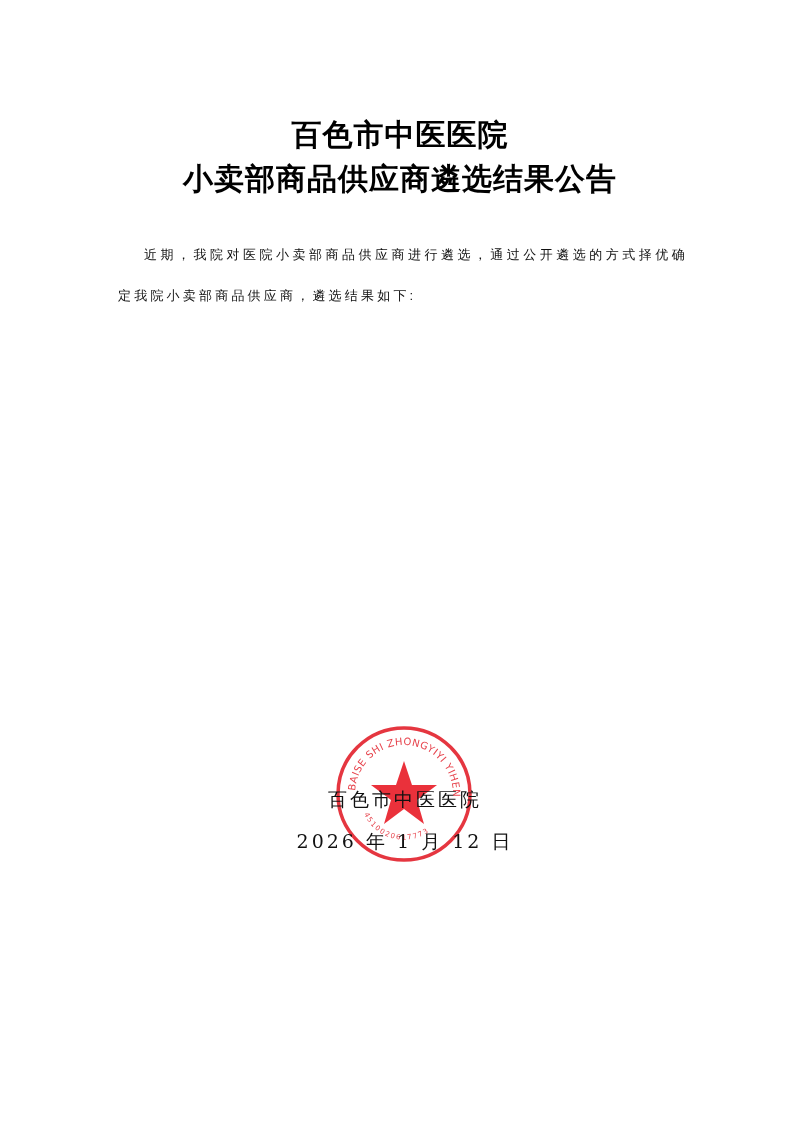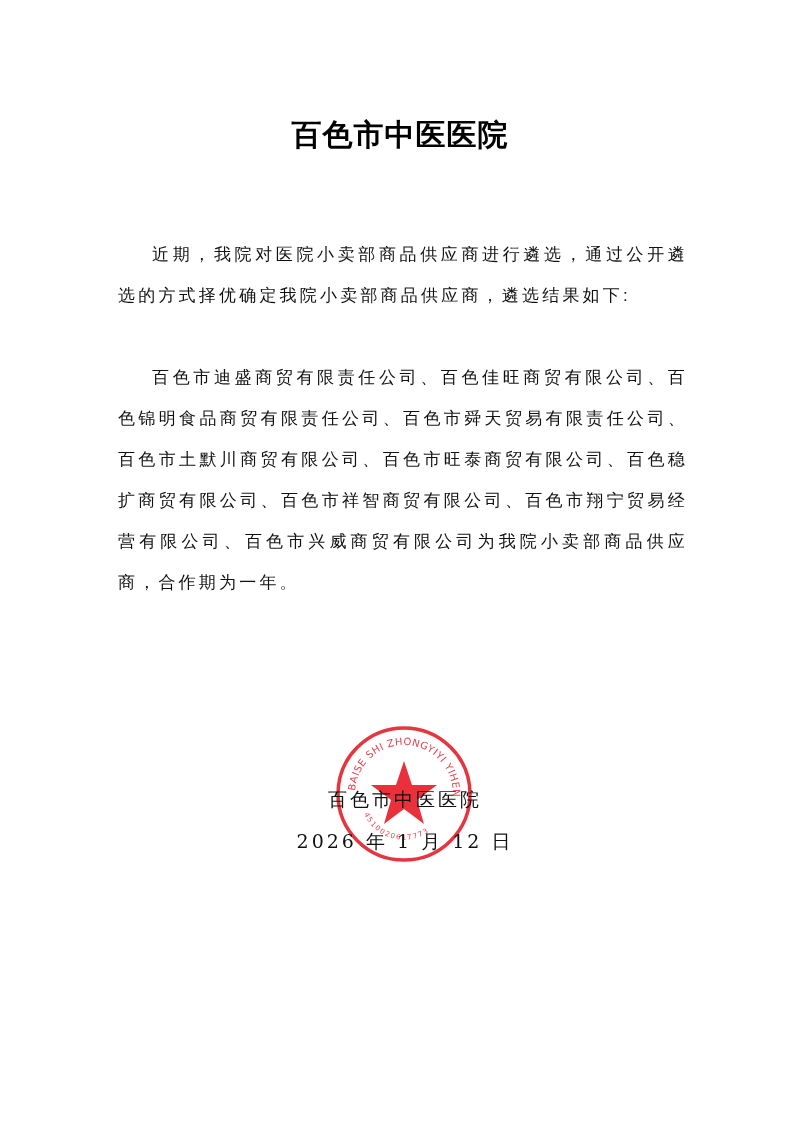--- a/index.html
+++ b/index.html
@@ -30,21 +30,21 @@
       letter-spacing: 1px;
       color: #000;
     }
     .title-line1 { top: 103px; }
     .title-line2 { top: 147px; }
     .body-text {
       position: absolute;
       left: 118px;
       width: 570px;
       font-family: Liberation Sans, sans-serif;
-      font-size: 17px;
+      font-size: 13px;
       line-height: 41px;
       letter-spacing: 3.2px;
       color: #111;
       text-align: justify;
     }
     .para {
       margin: 0;
       text-indent: 2em;
     }
     .p1 { top: 222px; }
@@ -70,28 +70,26 @@
     }
     .sign-org { top: 775px; left: 5px; }
     .sign-date { top: 817px; left: 5px; }
   </style>
 </head>
 <body>
 
 <div class="page">
 
   <div class="title title-line1">百色市中医医院</div>
+  <div class="title title-line2">小卖部商品供应商遴选结果公告</div>
 
   <div class="body-text p1">
     <p class="para">近期，我院对医院小卖部商品供应商进行遴选，通过公开遴选的方式择优确定我院小卖部商品供应商，遴选结果如下:</p>
   </div>
 
-  <div class="body-text p2">
-    <p class="para">百色市迪盛商贸有限责任公司、百色佳旺商贸有限公司、百色锦明食品商贸有限责任公司、百色市舜天贸易有限责任公司、百色市土默川商贸有限公司、百色市旺泰商贸有限公司、百色稳扩商贸有限公司、百色市祥智商贸有限公司、百色市翔宁贸易经营有限公司、百色市兴威商贸有限公司为我院小卖部商品供应商，合作期为一年。</p>
-  </div>
 
 
   <svg class="seal" viewBox="0 0 142 142">
     <defs>
       <path id="sealArc" d="M 22 71 A 49 49 0 1 1 120 71"></path>
       <path id="sealArcBottom" d="M 28 82 A 44 44 0 0 0 114 82"></path>
     </defs>
     <circle cx="71" cy="71" r="66" fill="none" stroke="#e2202b" stroke-width="3.5" opacity="0.9"></circle>
     <text font-family="DejaVu Sans, sans-serif" font-size="10" fill="#e2202b" opacity="0.85" letter-spacing="0.5">
       <textPath href="#sealArc" startOffset="2%">BAISE SHI ZHONGYIYI YIHEN 百色市中医医院</textPath>

